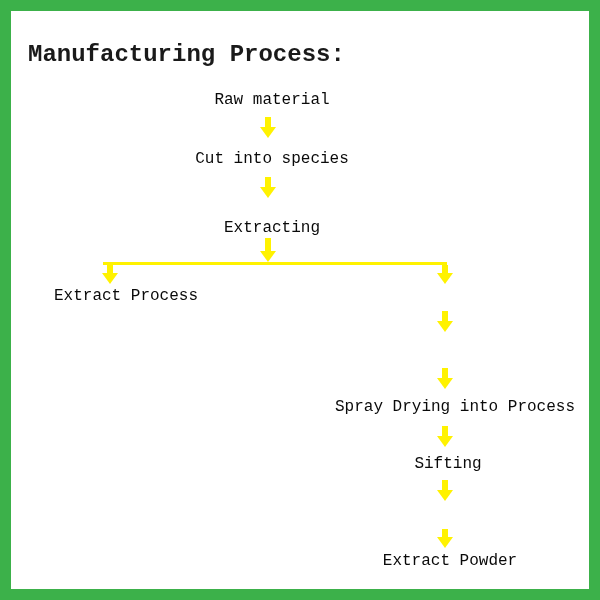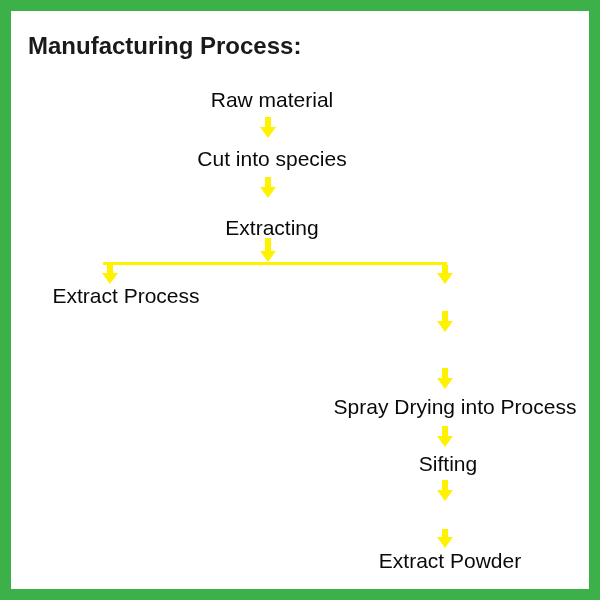--- a/index.html
+++ b/index.html
@@ -23,34 +23,34 @@
   }
   .frame{
     position:absolute;
     inset:0;
     border:11px solid var(--border);
     pointer-events:none;
     z-index:5;
   }
   .title{
     position:absolute;
-    left:28px;top:32px;
+    left:28px;top:41px;
     margin:0;
-    font-family:Liberation Sans, sans-serif;
+    font-family:Liberation Mono, monospace;
     font-weight:700;
     font-size:24px;
     line-height:28px;
     color:var(--title_text);
     white-space:nowrap;
   }
   .node{
     position:absolute;
     transform:translate(-50%,-50%);
-    font-family:Liberation Sans, sans-serif;
-    font-size:21px;
+    font-family:Liberation Mono, monospace;
+    font-size:16px;
     line-height:24px;
     color:var(--body_text);
     white-space:nowrap;
   }
   .arrow{
     position:absolute;
     transform:translateX(-50%);
     display:flex;
     flex-direction:column;
     align-items:center;

